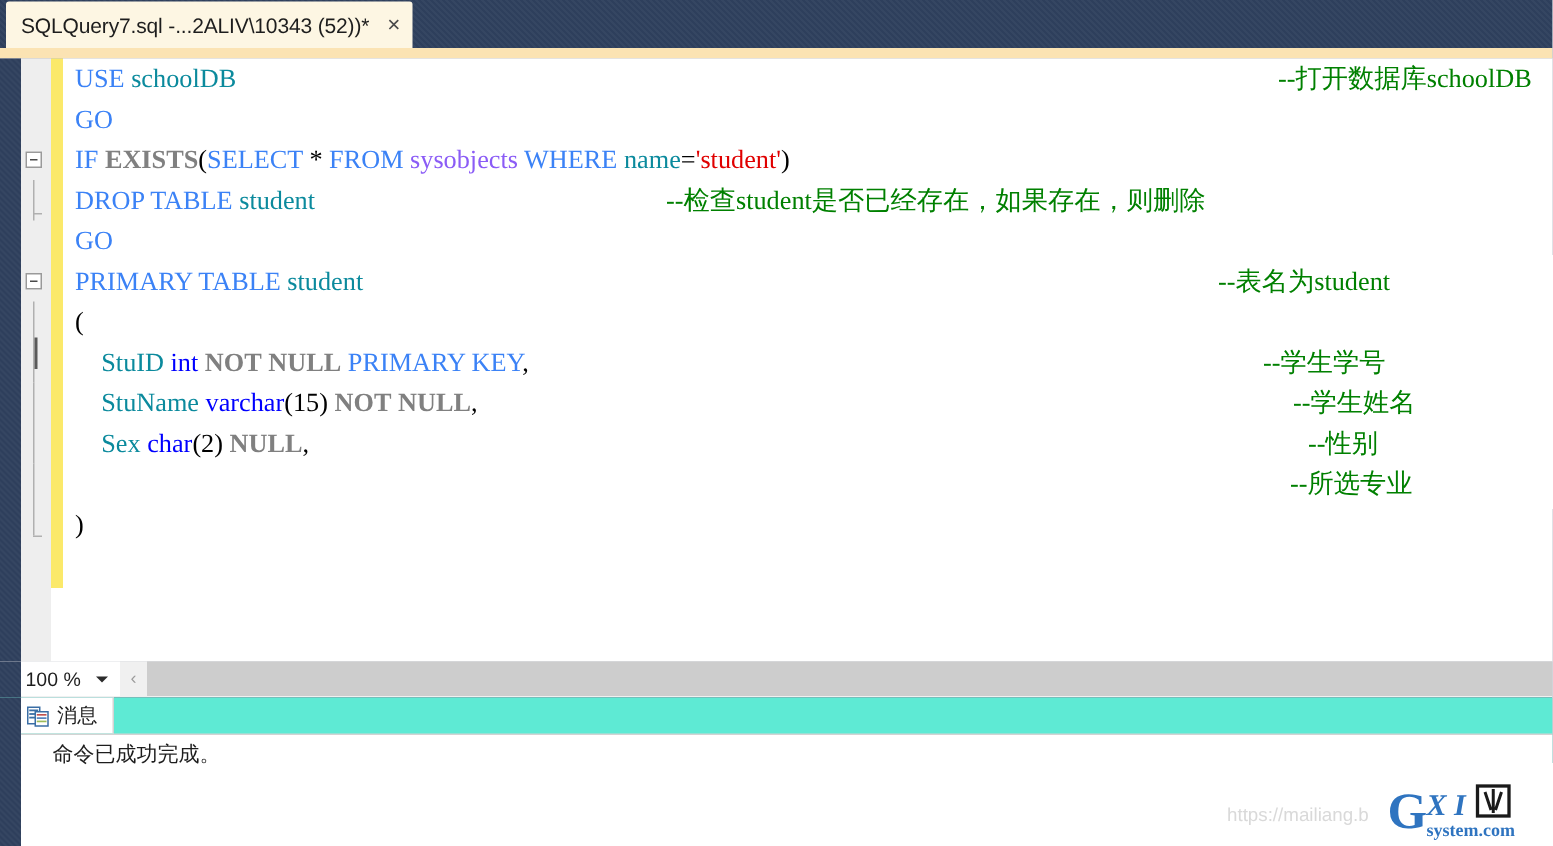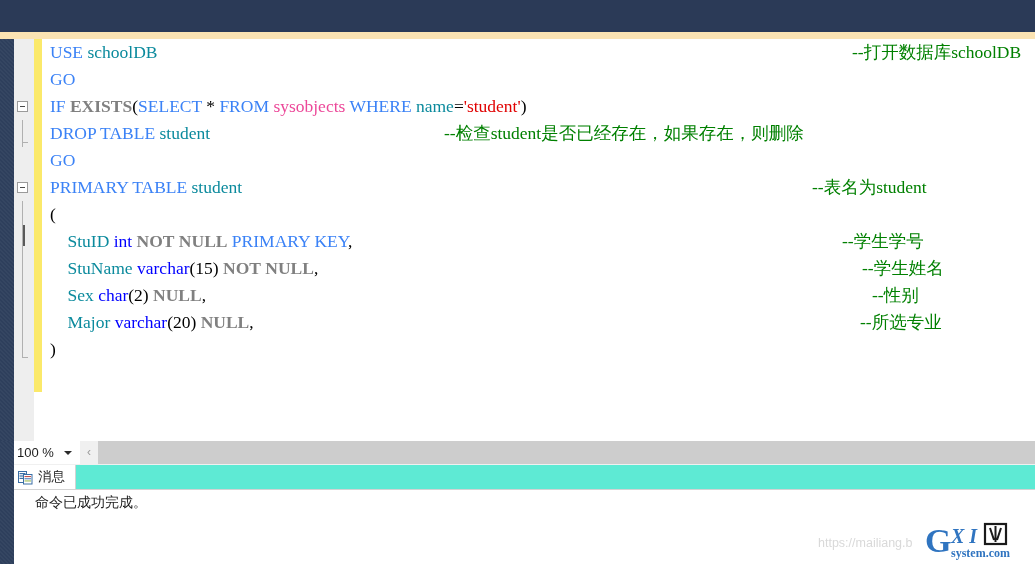--- a/index.html
+++ b/index.html
@@ -138,21 +138,21 @@
   .code-cmt {
     position: absolute;
     top: 0;
     white-space: pre;
     color: #008000;
   }
 
   
   .kw   { color: #3b82f6; }          
   .id   { color: #0b8a9d; }          
-  .grn  { color: #ec4899; }          
+  .grn  { color: #8b5cf6; }          
   .gry  { color: #808080; font-weight: bold; }          
   .str  { color: #e00000; }          
   .pun  { color: #000000; }          
   .typ  { color: #0000ff; }          
 
   
   .fold-box {
     position: absolute;
     left: 3px;
     width: 11px; height: 11px;
@@ -318,20 +318,26 @@
     position: absolute;
     left: 925px; top: 521px;
     width: 108px; height: 40px;
   }
 </style>
 </head>
 <body>
 
 <div id="app">
 
+  <div id="tabstrip">
+    <div id="doc-tab">
+      <span class="tab-title">SQLQuery7.sql -...2ALIV\10343 (52))*</span>
+      <span class="tab-close">×</span>
+    </div>
+  </div>
   <div id="tab-well"></div>
 
   <div id="editor-wrap">
     <div id="left-edge"></div>
     <div id="gutter">
         <div class="fold-box" style="top: 62px;"></div>
         <div class="fold-line" style="top: 81px; height: 27px;"></div>
         <div class="fold-box" style="top: 143px;"></div>
         <div class="fold-line" style="top: 162px; height: 27px;"></div>
         <div class="fold-line" style="top: 189px; height: 27px;"></div>
@@ -349,21 +355,21 @@
         <div class="line"><span class="code-main"><span class="kw">USE</span><span class="pun"> </span><span class="id">schoolDB</span></span><span class="code-cmt" style="left: 810px;">--打开数据库schoolDB</span></div>
         <div class="line"><span class="code-main"><span class="kw">GO</span></span></div>
         <div class="line"><span class="code-main"><span class="kw">IF</span><span class="pun"> </span><span class="gry">EXISTS</span><span class="pun">(</span><span class="kw">SELECT</span><span class="pun"> </span><span class="pun">*</span><span class="pun"> </span><span class="kw">FROM</span><span class="pun"> </span><span class="grn">sysobjects</span><span class="pun"> </span><span class="kw">WHERE</span><span class="pun"> </span><span class="id">name</span><span class="pun">=</span><span class="str">'student'</span><span class="pun">)</span></span></div>
         <div class="line"><span class="code-main"><span class="kw">DROP</span><span class="pun"> </span><span class="kw">TABLE</span><span class="pun"> </span><span class="id">student</span></span><span class="code-cmt" style="left: 402px;">--检查student是否已经存在，如果存在，则删除</span></div>
         <div class="line"><span class="code-main"><span class="kw">GO</span></span></div>
         <div class="line"><span class="code-main"><span class="kw">PRIMARY</span><span class="pun"> </span><span class="kw">TABLE</span><span class="pun"> </span><span class="id">student</span></span><span class="code-cmt" style="left: 770px;">--表名为student</span></div>
         <div class="line"><span class="code-main"><span class="pun">(</span></span></div>
         <div class="line"><span class="code-main"><span class="pun">    </span><span class="id">StuID</span><span class="pun"> </span><span class="typ">int</span><span class="pun"> </span><span class="gry">NOT</span><span class="pun"> </span><span class="gry">NULL</span><span class="pun"> </span><span class="kw">PRIMARY</span><span class="pun"> </span><span class="kw">KEY</span><span class="pun">,</span></span><span class="code-cmt" style="left: 800px;">--学生学号</span></div>
         <div class="line"><span class="code-main"><span class="pun">    </span><span class="id">StuName</span><span class="pun"> </span><span class="typ">varchar</span><span class="pun">(15)</span><span class="pun"> </span><span class="gry">NOT</span><span class="pun"> </span><span class="gry">NULL</span><span class="pun">,</span></span><span class="code-cmt" style="left: 820px;">--学生姓名</span></div>
         <div class="line"><span class="code-main"><span class="pun">    </span><span class="id">Sex</span><span class="pun"> </span><span class="typ">char</span><span class="pun">(2)</span><span class="pun"> </span><span class="gry">NULL</span><span class="pun">,</span></span><span class="code-cmt" style="left: 830px;">--性别</span></div>
-        <div class="line"><span class="code-main"><span class="pun">    </span><span class="id">Major</span><span class="pun"> </span><span class="typ">varchar</span><span class="pun">(20)</span><span class="pun"> </span><span class="gry">NULL</span><span class="pun">,</span></span><span class="code-cmt" style="left: 818px;">--所选专业</span></div>
+        <div class="line"><span class="code-cmt" style="left: 818px;">--所选专业</span></div>
         <div class="line"><span class="code-main"><span class="pun">)</span></span></div>
       </div>
     <div id="caret"></div>
   </div>
 
   <div id="zoom-row">
     <div class="navy"></div>
     <div id="zoom-box">
       <span class="zval">100 %</span>
       <span class="zcaret"></span>

